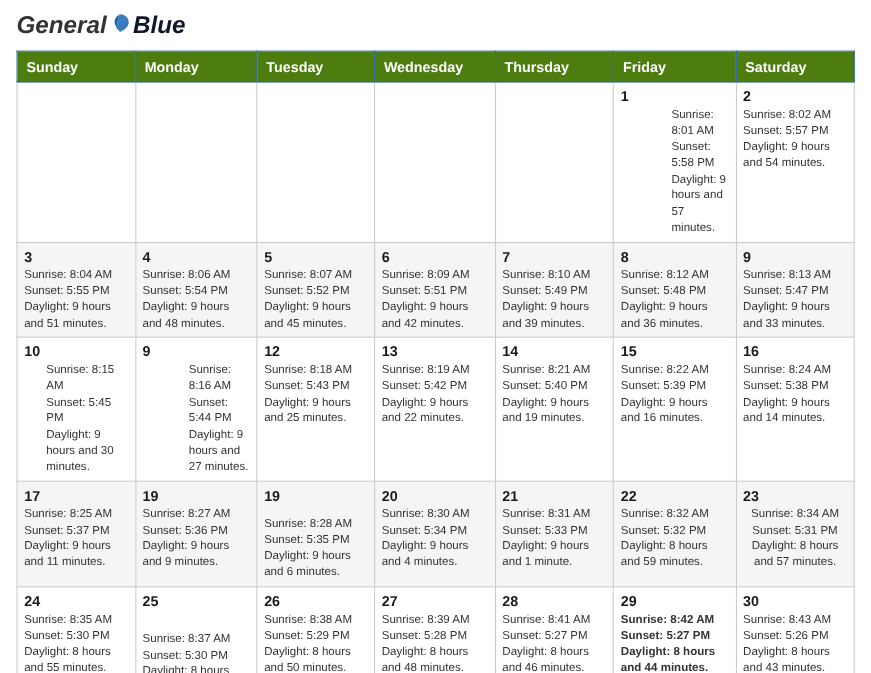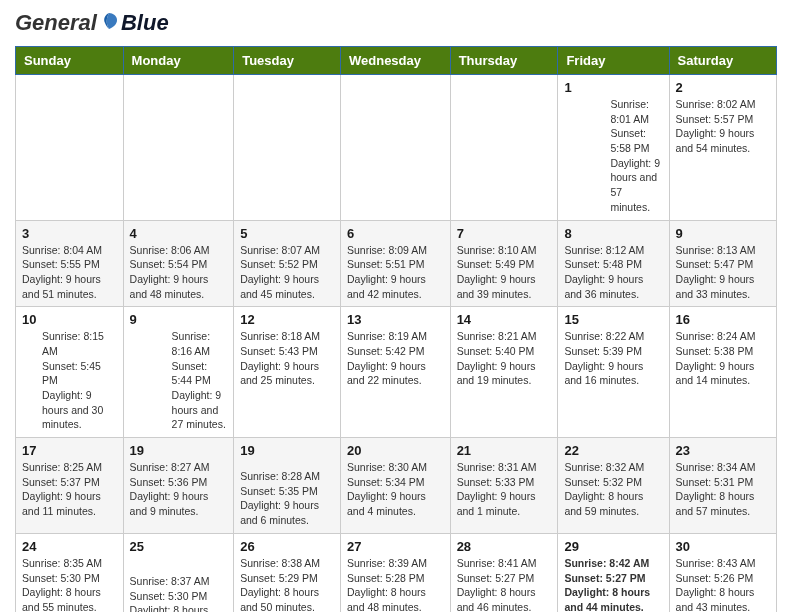--- a/index.html
+++ b/index.html
@@ -241,21 +241,21 @@
 Daylight: 9 hours and 1 minute.</div>
           </td>
           <td>
             <span class="day-number">22</span>
             <div class="day-info" style="white-space: pre-line;">Sunrise: 8:32 AM
 Sunset: 5:32 PM
 Daylight: 8 hours and 59 minutes.</div>
           </td>
           <td>
             <span class="day-number">23</span>
-            <div class="day-info" style="white-space: pre-line;">Sunrise: 8:34 AM
+            <div class="day-info" style="white-space: pre-line; text-align: center;">Sunrise: 8:34 AM
 Sunset: 5:31 PM
 Daylight: 8 hours and 57 minutes.</div>
           </td>
         </tr>
         <tr class="row-odd">
           <td>
             <span class="day-number">24</span>
             <div class="day-info" style="white-space: pre-line;">Sunrise: 8:35 AM
 Sunset: 5:30 PM
 Daylight: 8 hours and 55 minutes.</div>

